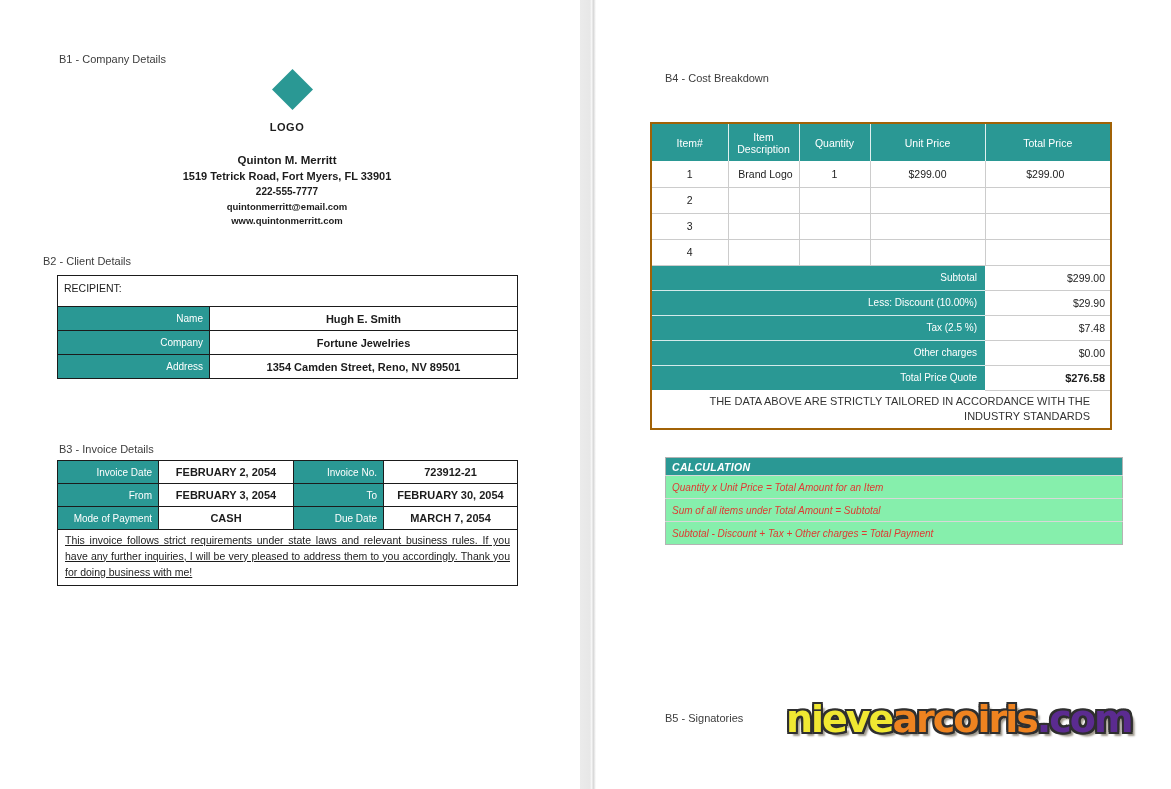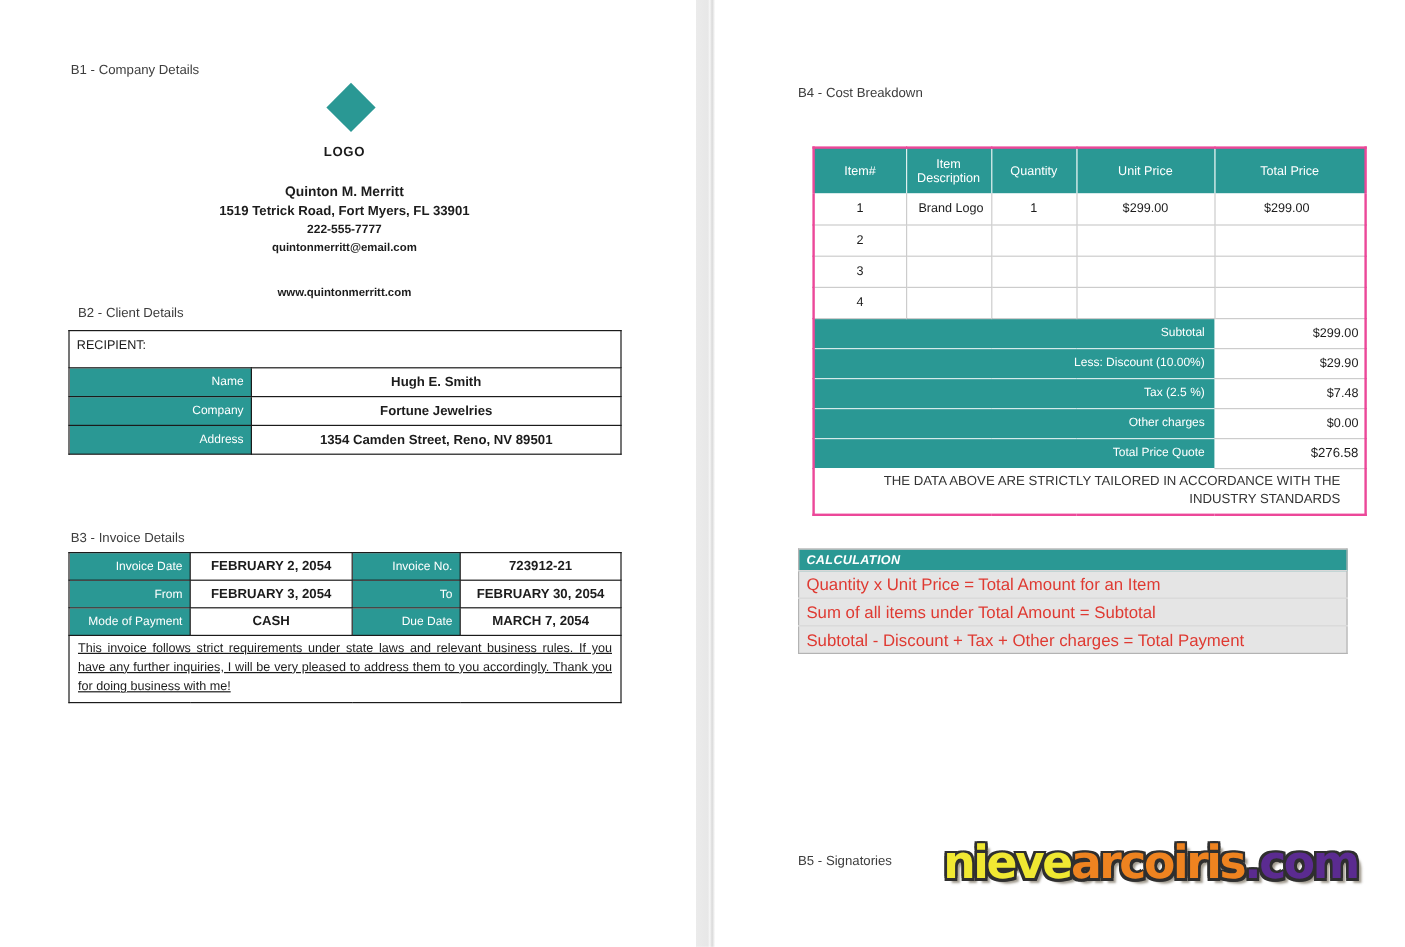--- a/index.html
+++ b/index.html
@@ -16,57 +16,57 @@
   .sec-label { font-size:11px; color:#3d3d3d; white-space:nowrap; }
 
   
   .diamond { left:278px; top:75px; width:29px; height:29px; background:var(--teal); transform:rotate(45deg); }
   .cblock { left:56px; width:462px; text-align:center; }
   .logo-text { top:121px; font-weight:bold; font-size:11px; letter-spacing:.5px; }
   .co-name  { top:154px; font-weight:bold; font-size:11.5px; }
   .co-addr  { top:170px; font-weight:bold; font-size:11px; }
   .co-phone { top:186px; font-weight:bold; font-size:10px; }
   .co-mail  { top:201px; font-weight:bold; font-size:9.5px; }
-  .co-web   { top:215px; font-weight:bold; font-size:9.5px;margin-top:24px; }
+  .co-web   { top:215px; font-weight:bold; font-size:9.5px; }
 
   table { border-collapse:collapse; table-layout:fixed; }
 
   
   .client-table { left:57px; top:275px; width:460px;padding-left:44px; }
   .invoice-table { left:57px; top:460px; width:460px; }
   .client-table td, .invoice-table td { border:1px solid #1b1b1b; overflow:hidden; }
   .recipient-cell { font-size:10.5px; padding:0 0 6px 6px; vertical-align:middle; }
   .lab { background:var(--teal); color:#fff; text-align:right; font-size:10px; padding-right:6px; }
   .val { text-align:center; font-weight:bold; font-size:11px; }
   .r31 { height:31px; } .r24 { height:24px; } .r23 { height:23px; }
   .note-cell { height:56px; font-size:10.5px; line-height:1.5; text-align:justify;
                vertical-align:top; padding:3px 7px; font-weight:normal;text-decoration:underline; }
 
   
-  .cost-table { left:81px; top:122px; width:460px; border:2px solid #ec4899; }
+  .cost-table { left:54px; top:122px; width:460px; border:2px solid #a16207; }
   .cost-table th { background:var(--teal); color:#fff; font-weight:normal; font-size:10.5px;
                    height:38px; vertical-align:middle; border-right:1px solid rgba(255,255,255,.85); }
   .cost-table th:last-child { border-right:none; }
   .cost-table td.data { height:26px; font-size:10.5px; text-align:center;
                         border-right:1px solid #cccccc; border-bottom:1px solid #cccccc; }
   .cost-table td.data:last-child { border-right:none; }
   td.desc { text-align:left; padding-left:4px; }
   td.money-r { text-align:right; padding-right:5px; }
   .sum-label { height:25px; background:var(--teal); color:#fff; font-size:10px; text-align:right;
                padding-right:8px; border-bottom:1px solid rgba(255,255,255,.8); }
   .sum-value { font-size:10.5px; text-align:right; padding-right:5px; border-bottom:1px solid #cccccc; }
-  .total-row .sum-value { font-weight:normal; font-size:11px; }
+  .total-row .sum-value { font-weight:bold; font-size:11px; }
   .cost-footer { height:33px; font-size:11px; text-align:right; color:#333; line-height:1.45;
                  padding:3px 20px; border-top:1px solid #cccccc; vertical-align:middle; }
 
   
-  .calc-table { left:69px; top:457px; width:458px; border:1px solid #b3b3b3; background:#e5e5e5; }
+  .calc-table { left:69px; top:457px; width:458px; border:1px solid #b3b3b3; background:#86efac; }
   .calc-head td { background:var(--teal); color:#fff; font-size:10.5px; font-weight:bold;
                   font-style:italic; height:18px; padding-left:6px; letter-spacing:.3px; }
-  .calc-row td { height:23px; color:var(--red); font-size:14px; 
+  .calc-row td { height:23px; color:var(--red); font-size:10px; font-style:italic;
                  padding-left:6px; border-top:1px solid #d8d8d8; }
 
   
   .watermark { left:190px; top:697px; white-space:nowrap; font-family:"DejaVu Sans", sans-serif;
     font-weight:bold; font-size:38px; letter-spacing:-2px;
     text-shadow:-2px -2px 0 #2f2f2f, 0 -2px 0 #2f2f2f, 2px -2px 0 #2f2f2f,
                 -2px 0 0 #2f2f2f, 2px 0 0 #2f2f2f,
                 -2px 2px 0 #2f2f2f, 0 2px 0 #2f2f2f, 2px 2px 0 #2f2f2f,
                 4px 4px 2px rgba(45,30,5,.45); }
 </style>
@@ -79,21 +79,21 @@
 
   <div class="abs diamond"></div>
   <div class="abs cblock logo-text">LOGO</div>
 
   <div class="abs cblock co-name">Quinton M. Merritt</div>
   <div class="abs cblock co-addr">1519 Tetrick Road, Fort Myers, FL 33901</div>
   <div class="abs cblock co-phone">222-555-7777</div>
   <div class="abs cblock co-mail">quintonmerritt@email.com</div>
   <div class="abs cblock co-web">www.quintonmerritt.com</div>
 
-  <div class="abs sec-label" style="left:65px; top:255px;">B2 - Client Details</div>
+  <div class="abs sec-label" style="left:43px; top:255px;">B2 - Client Details</div>
 
   <table class="abs client-table">
     <colgroup>
         <col style="width:152px">
         <col style="width:308px">
       </colgroup>
     <tbody>
         <tr class="r31">
           <td colspan="2" class="recipient-cell">RECIPIENT:</td>
         </tr>

